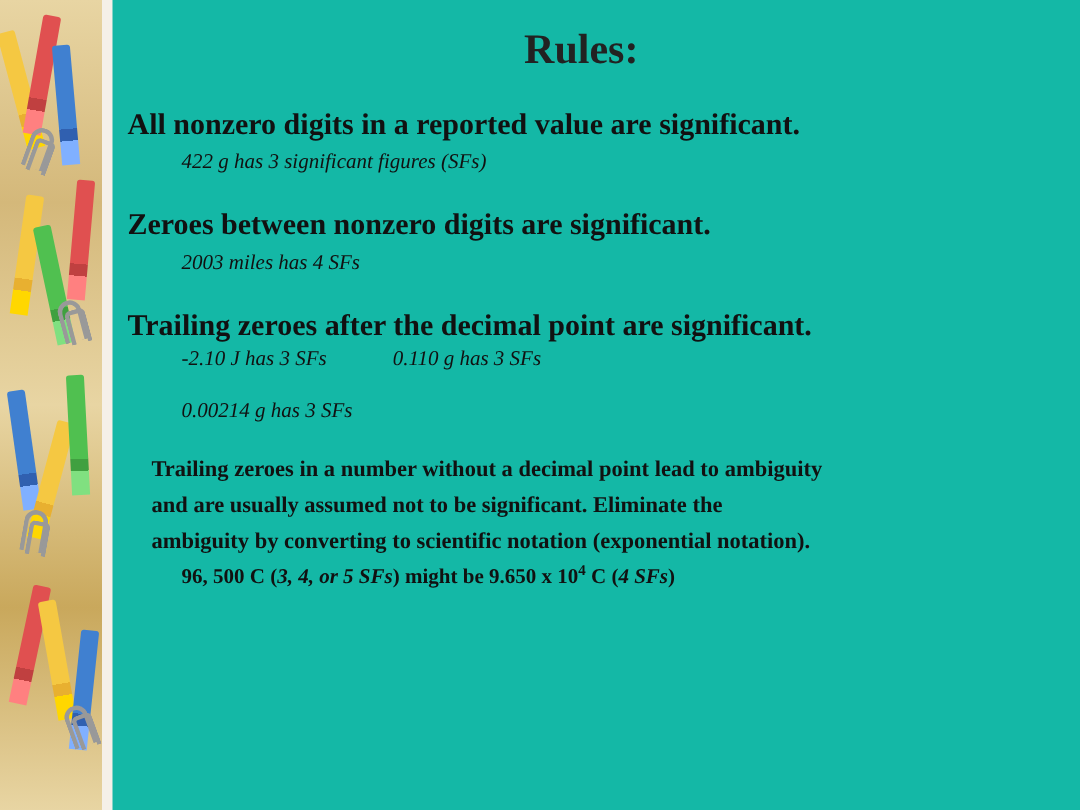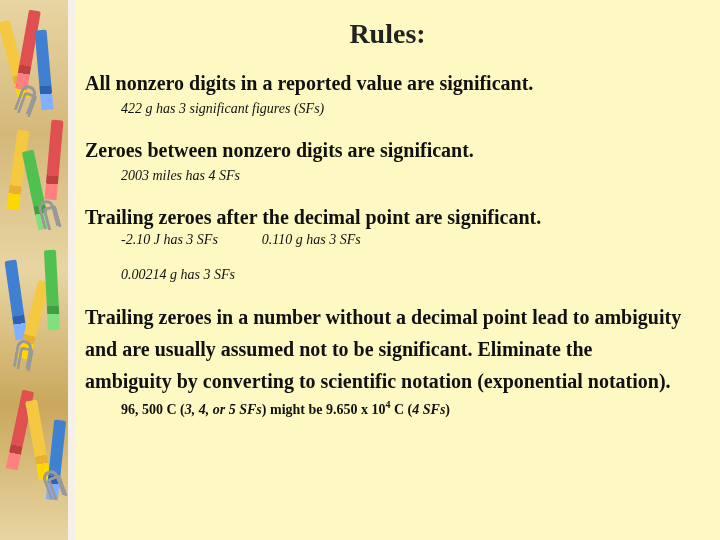--- a/index.html
+++ b/index.html
@@ -144,21 +144,21 @@
     .clip-4 { left: 45px; top: 470px; transform: rotate(-20deg); }
 
     
     .content {
       position: absolute;
       left: 75px;
       top: 0;
       right: 0;
       bottom: 0;
       padding: 18px 30px 18px 10px;
-      background: #fef9c3;
+      background: #14b8a6;
     }
 
     .page-title {
       text-align: center;
       font-size: 28px;
       font-weight: bold;
       color: #222;
       margin-bottom: 18px;
       font-family: 'Times New Roman', Times, serif;
     }
@@ -191,26 +191,27 @@
     }
 
     .rule-example-row span {
       font-size: 14px;
       font-style: italic;
       color: #111;
       font-family: 'Times New Roman', Times, serif;
     }
 
     .last-rule-heading {
-      font-size: 20px;
+      font-size: 15px;
       font-weight: bold;
       color: #111;
       line-height: 1.6;
       text-align: justify;
       font-family: 'Times New Roman', Times, serif;
+      margin-left: 16px;
     }
 
     .last-rule-example {
       font-size: 14px;
       color: #111;
       padding-left: 36px;
       line-height: 1.5;
       font-family: 'Times New Roman', Times, serif;
       font-weight: bold;
     }

